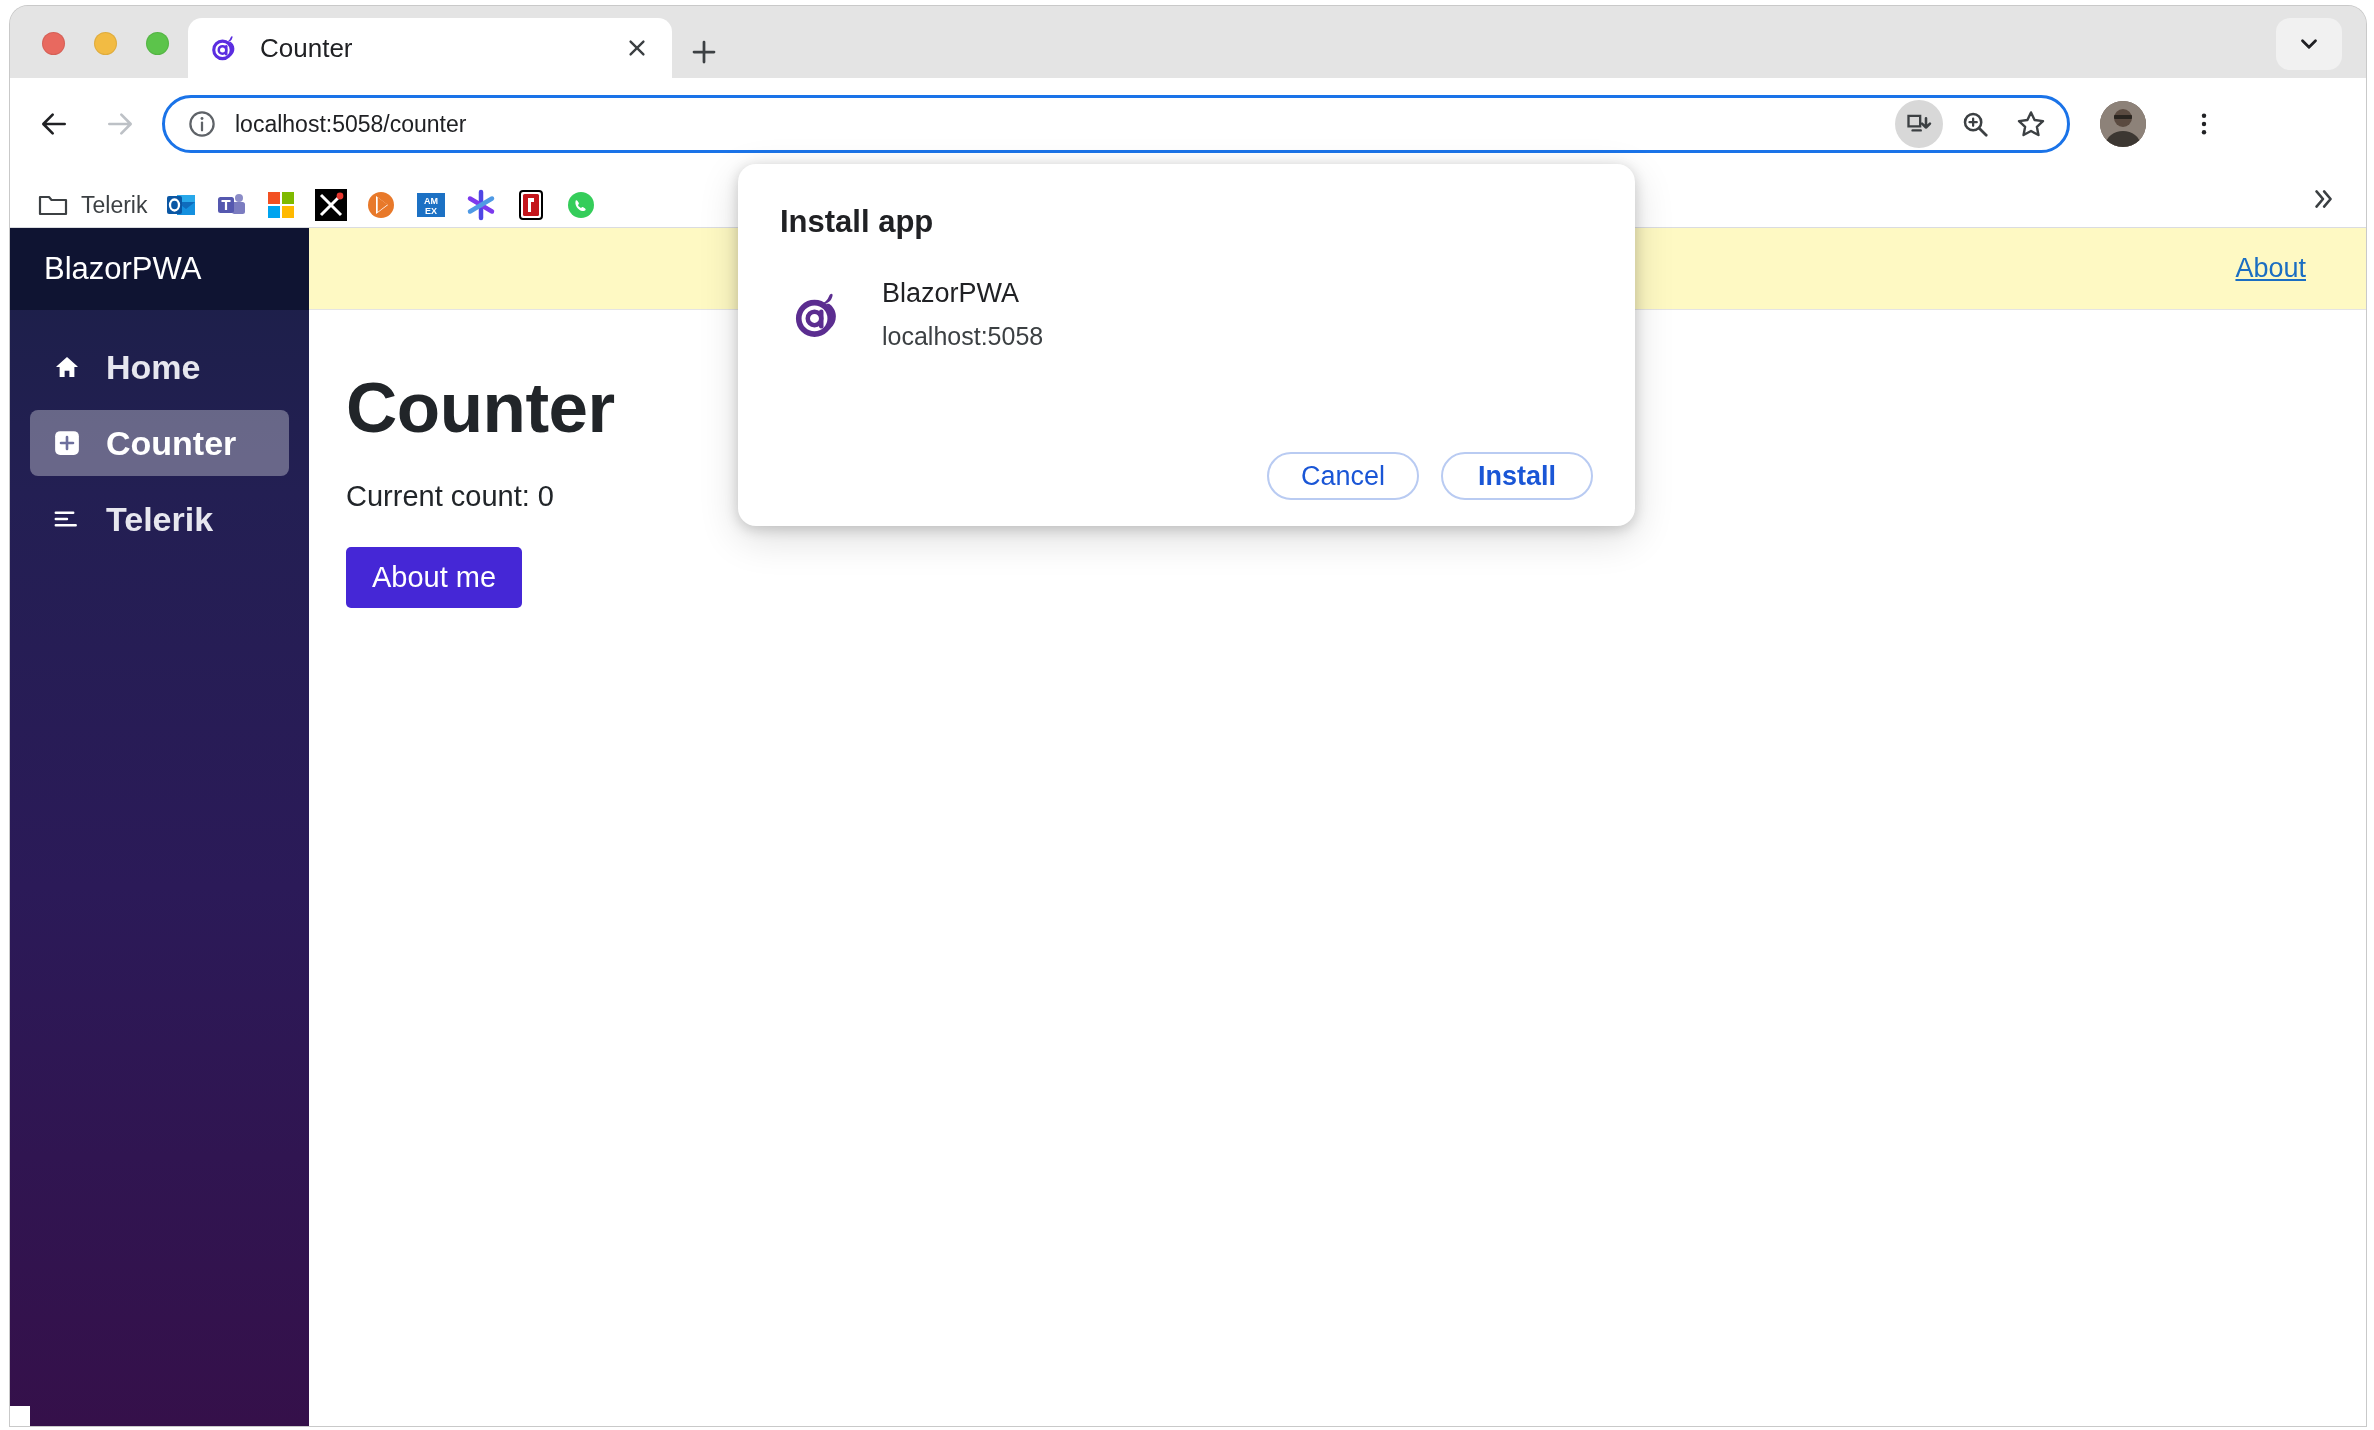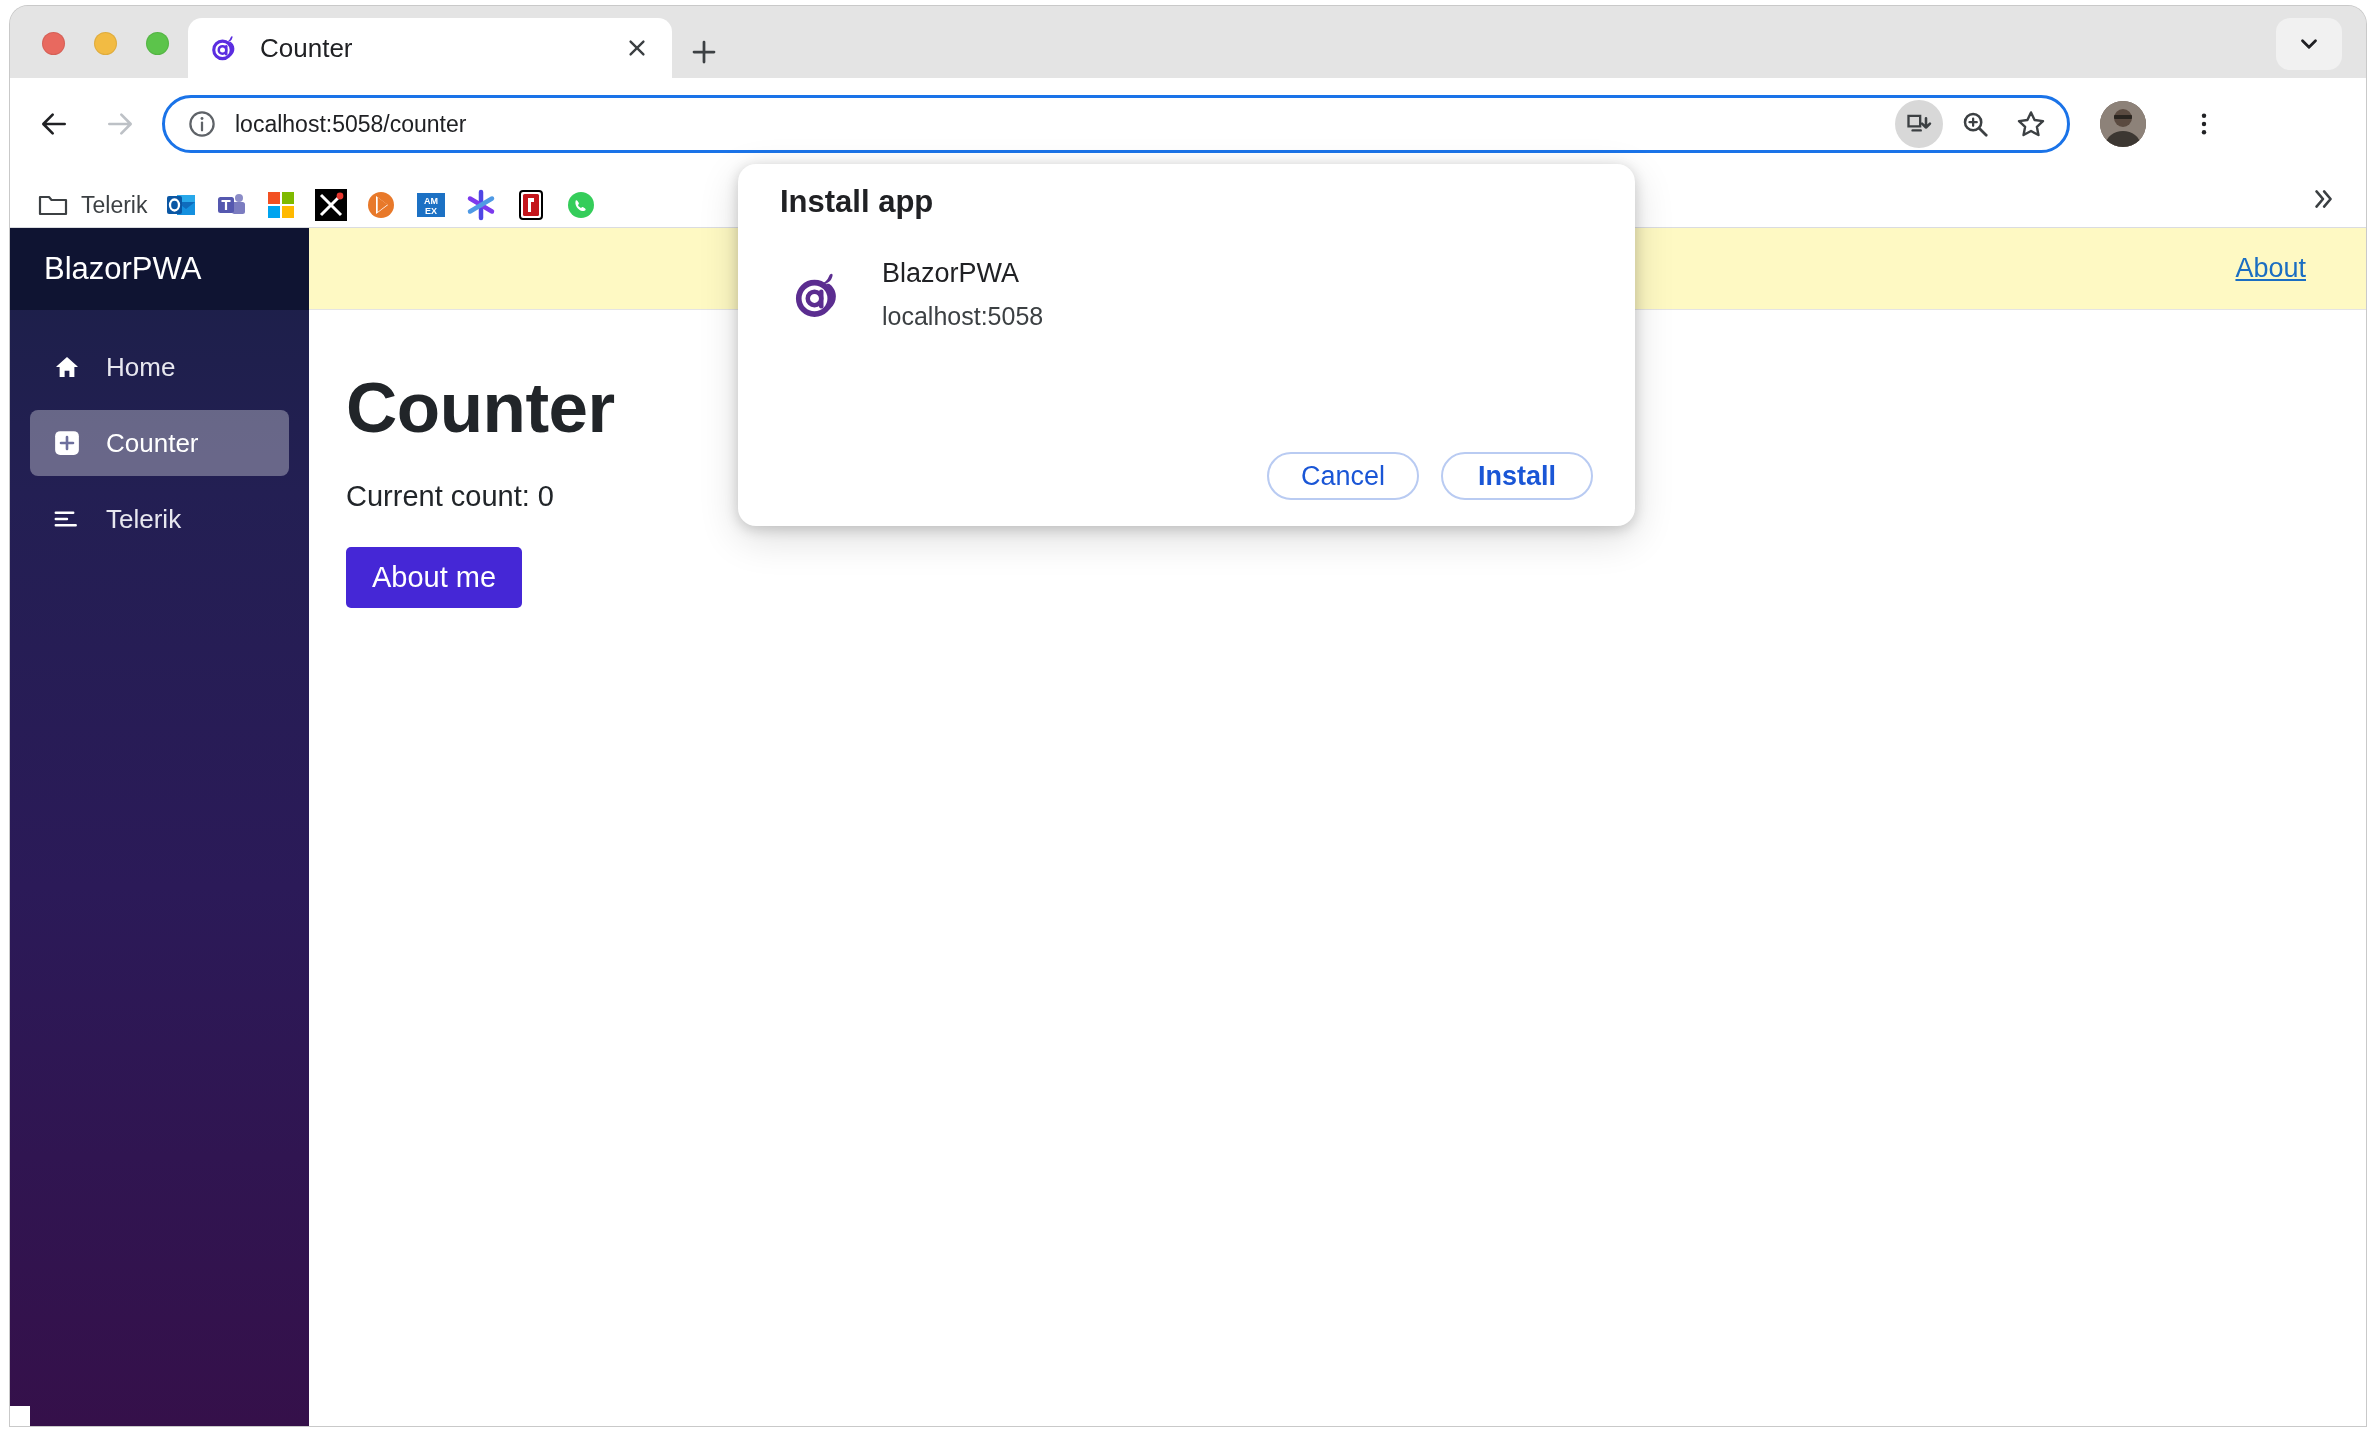--- a/index.html
+++ b/index.html
@@ -166,21 +166,21 @@
     display: flex; align-items: center;
     height: 66px; border-radius: 8px;
     padding-left: 20px; margin-bottom: 10px;
   }
   .nav-item.active { background: rgba(255,255,255,0.32); }
   .nav-icon {
     width: 34px; height: 34px; flex: none;
     margin-right: 22px;
     display: flex; align-items: center; justify-content: center;
   }
-  .nav-label { font-size: 26px; color: #e7e7ef; }
+  .nav-label { font-size: 34px; color: #e7e7ef; font-weight: bold; }
   .nav-item.active .nav-label { color: #ffffff; }
 
   
   #page-topbar {
     position: absolute; left: 299px; top: 0; right: 0;
     height: 82px;
     background: #fef9c3;
     border-bottom: 1px solid #e4e4e4;
     display: flex; align-items: center; justify-content: flex-end;
     padding-right: 60px;
@@ -212,21 +212,21 @@
   }
 
   
   #install-dialog {
     position: absolute;
     left: 728px; top: 158px;
     width: 897px; height: 362px;
     background: #ffffff;
     border-radius: 18px;
     box-shadow: 0 3px 14px rgba(0,0,0,0.18), 0 12px 40px rgba(0,0,0,0.14);
-    padding: 20px 46px 0 42px;
+    padding: 40px 46px 0 42px;
     z-index: 50;
   }
   #install-dialog-title {
     font-size: 31px; color: #202124; font-weight: bold;
   }
   #install-app-row {
     display: flex; align-items: center;
     margin-top: 38px; padding-left: 12px;
   }
   #install-app-logo { width: 54px; height: 54px; flex: none; margin-right: 36px; }

